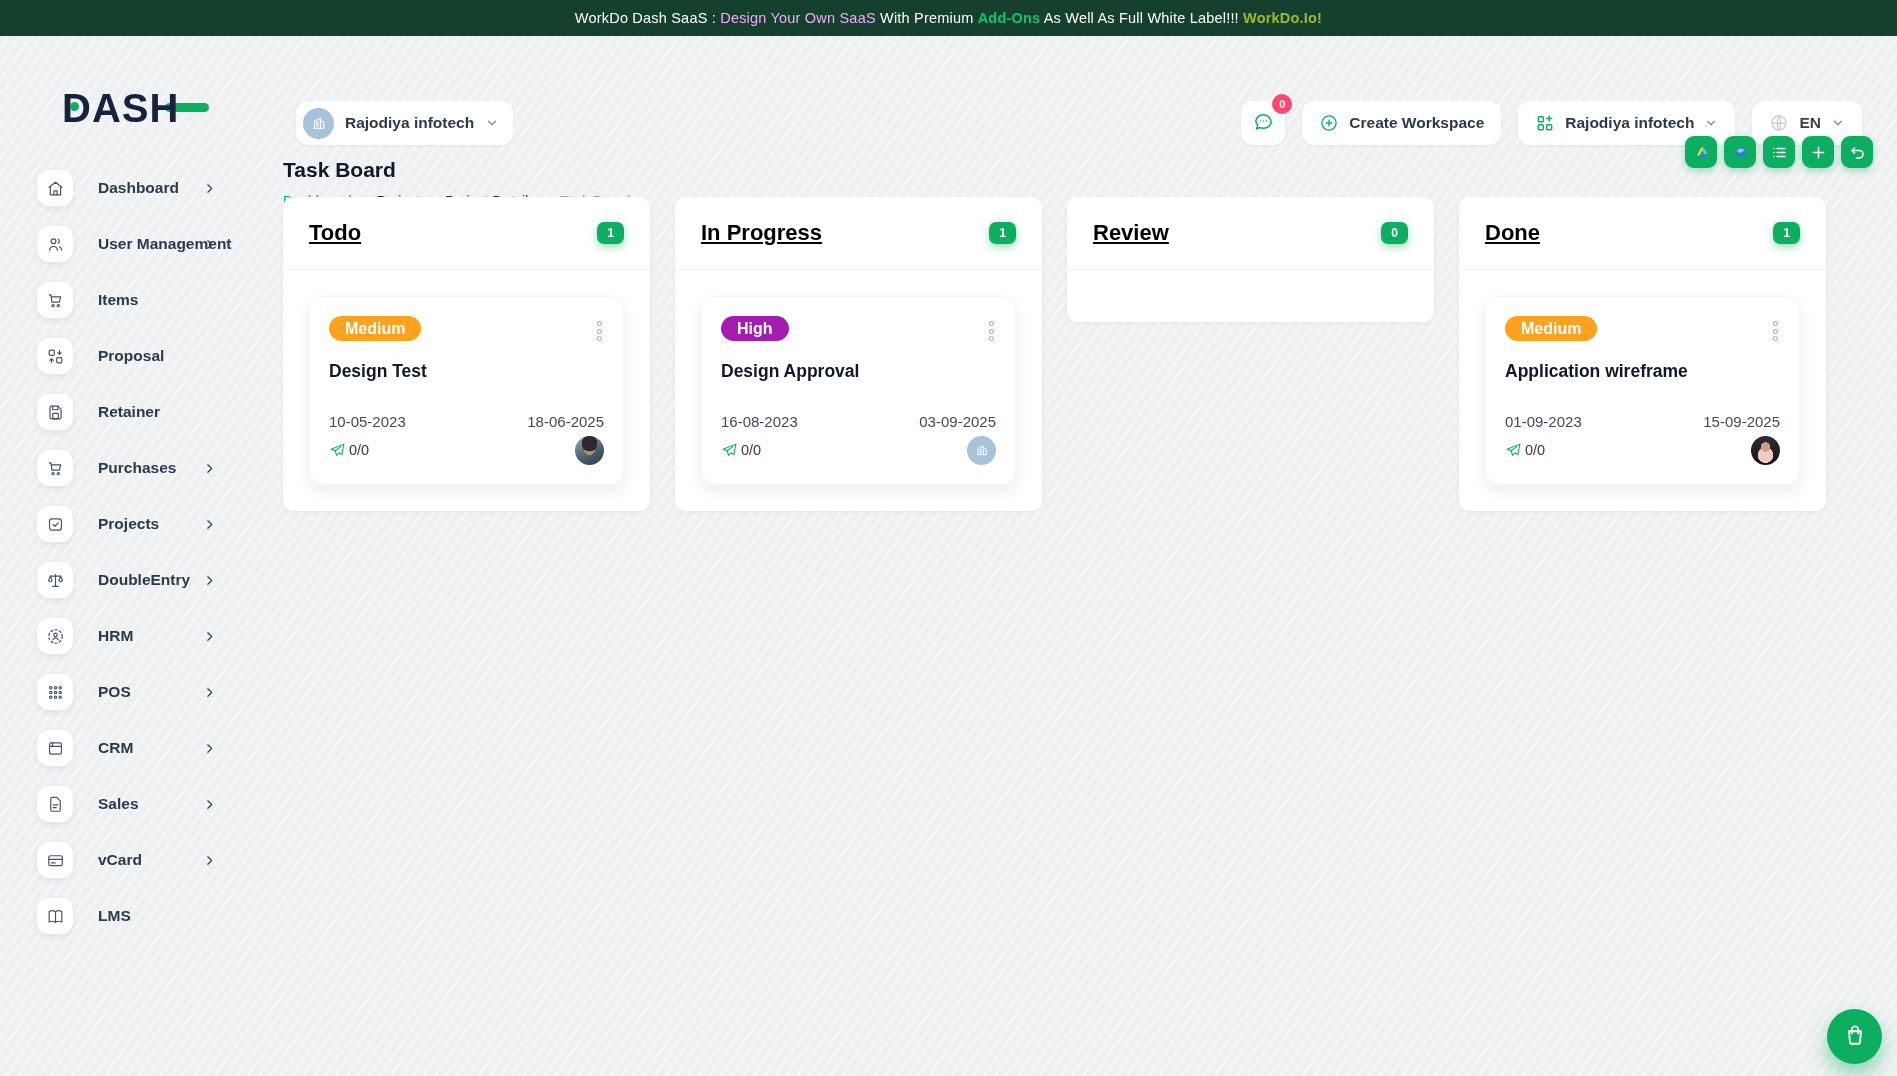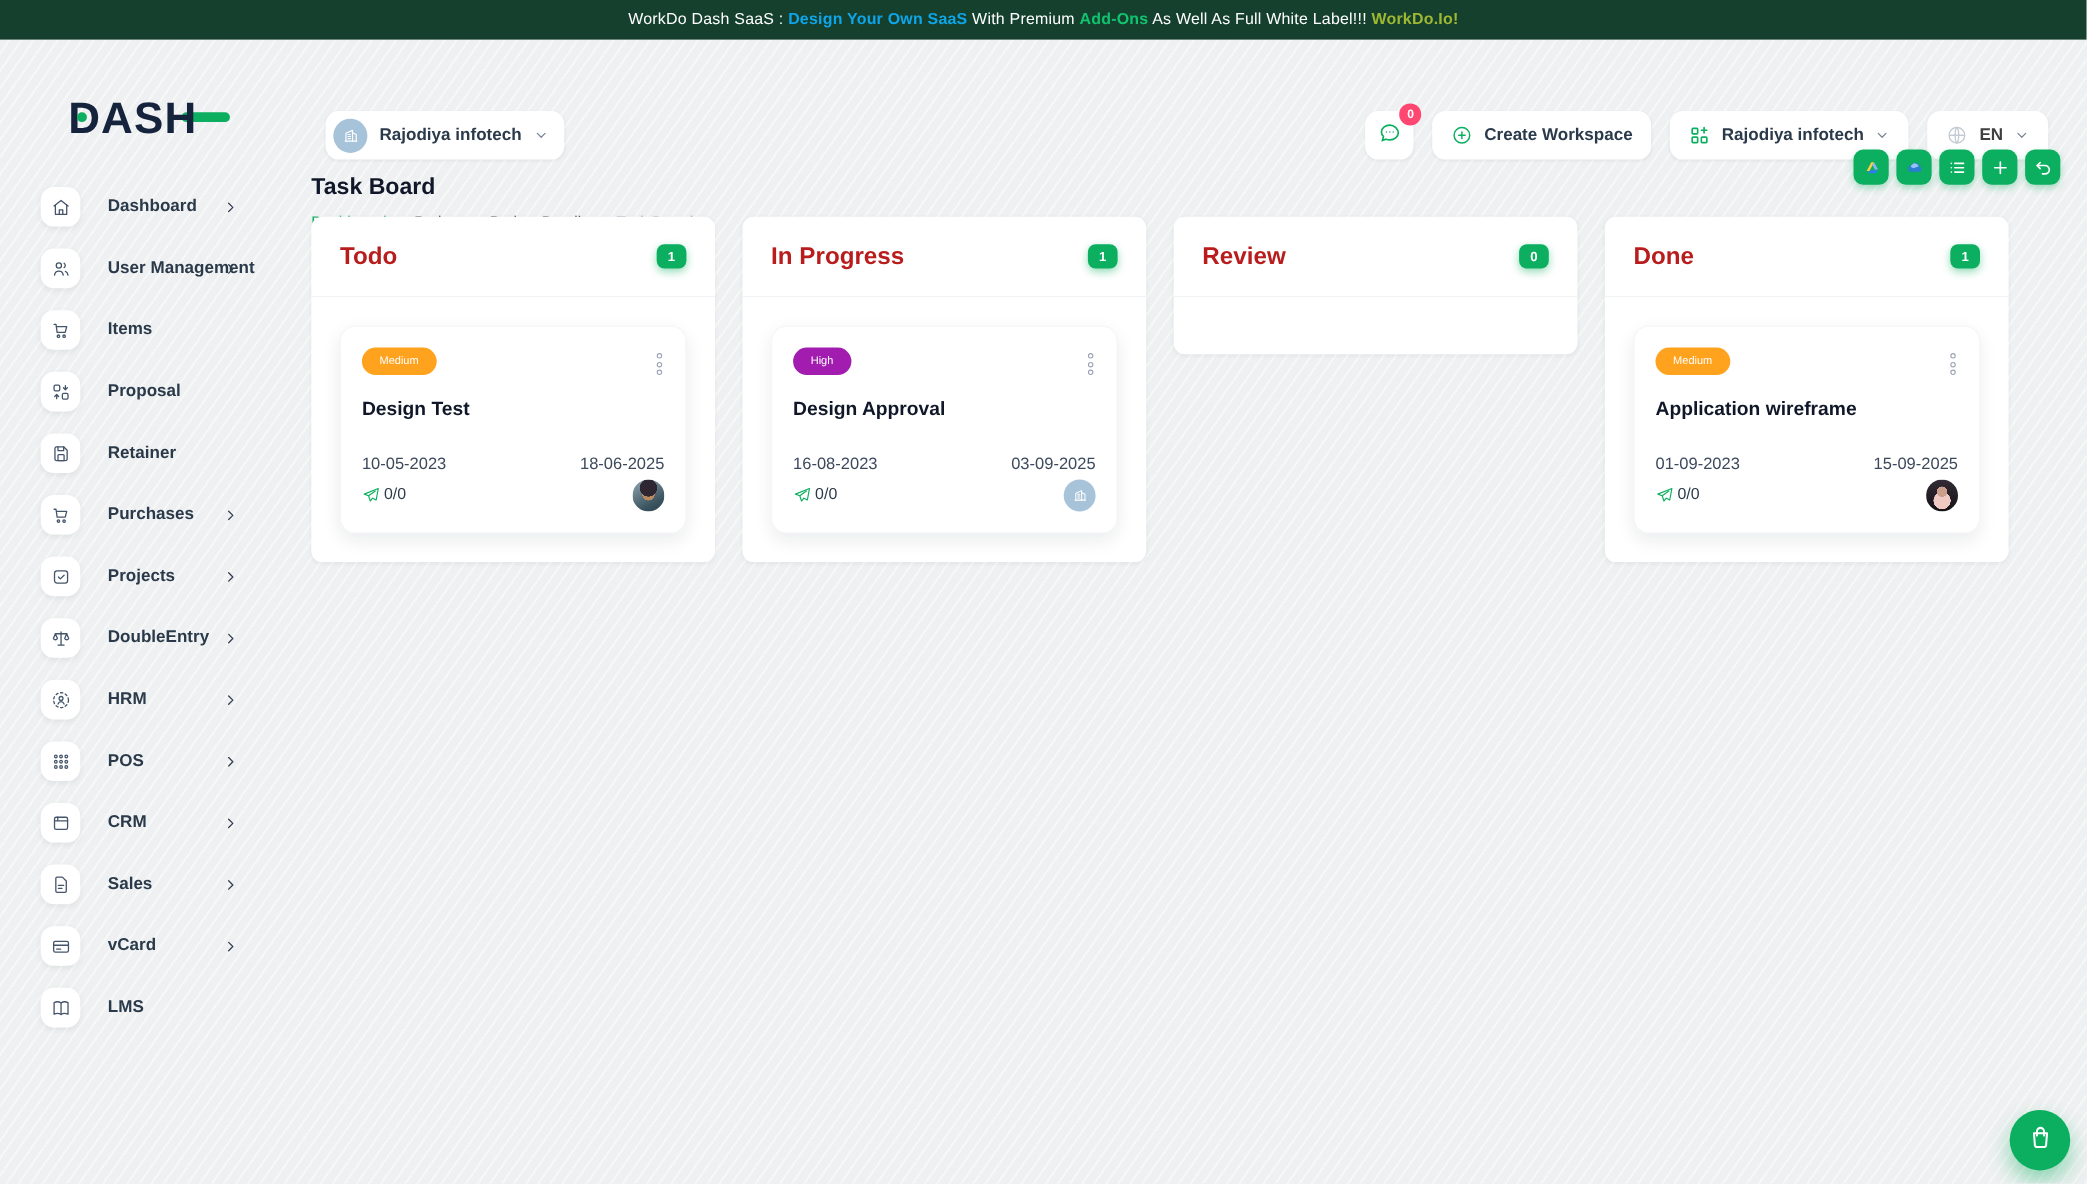--- a/index.html
+++ b/index.html
@@ -11,21 +11,21 @@
     overflow: hidden;
     position: relative;
     color: #2b3a4a;
   }
   
   .banner {
     height: 36px; background: #14402d; color:#fff;
     display:flex; align-items:center; justify-content:center;
     font-size: 14.5px; letter-spacing:.2px; white-space:pre;
   }
-  .banner .seg-orange { color:#0ea5e9; font-weight:700; }
+  .banner .seg-orange { color:#f0abfc; font-weight:400; }
   .banner .seg-green  { color:#10C46F; font-weight:700; }
   .banner .seg-lime   { color:#9FB832; font-weight:600; }
   
   .logo { position:absolute; left:62px; top:88px; cursor:pointer; line-height:1; }
   .logo-text { font-size:40px; font-weight:800; letter-spacing:1px; color:#15243C; position:relative; }
   .logo-text::before { content:""; position:absolute; left:8px; top:16px; width:9px; height:9px; border-radius:50%; background:#0CAF60; }
   .logo-dash { display:inline-block; width:44px; height:9px; border-radius:5px; background:#0CAF60; vertical-align:10px; margin-left:-14px; }
   .ws-chip {
     position:absolute; left:296px; top:101px; height:44px;
     background:#fff; border-radius:12px; display:flex; align-items:center; gap:11px;
@@ -70,31 +70,31 @@
   .sb-label { font-size:15.5px; font-weight:600; color:#2B3A4A; }
   .sb-sub { font-size:15px; font-weight:700; margin-top:3px; margin-left:18px;
     background:linear-gradient(90deg,#FFC715 35%, #A78BFA 65%); -webkit-background-clip:text; background-clip:text; color:transparent; }
   .sb-chevron { position:absolute; right:42px; display:flex; }
   .sb-chevron svg { width:13px; height:13px; stroke:#344054; stroke-width:2.2; fill:none; stroke-linecap:round; stroke-linejoin:round; }
   
   .board { position:absolute; left:283px; top:197px; width:1543px;
     display:grid; grid-template-columns:repeat(4,1fr); gap:25px; align-items:start; }
   .col { background:#fff; border-radius:10px; box-shadow:0 1px 4px rgba(16,24,40,.05); }
   .col-head { display:flex; justify-content:space-between; align-items:center; padding:23px 26px; }
-  .col-title { font-size:22px; font-weight:700; color:#b91c1c; }
+  .col-title { font-size:22px; font-weight:700; color:#000000;text-decoration:underline; }
   .col-badge { min-width:27px; height:22px; padding:0 7px; background:#0CAF60; color:#fff; font-size:12px;
     font-weight:700; border-radius:7px; display:flex; align-items:center; justify-content:center;
     box-shadow:0 3px 8px rgba(12,175,96,.45); }
   .col-divider { height:1px; background:#F2F3F5; }
   .col-body { padding:26px; }
   .col-body:empty { min-height:0; }
   .card { background:#fff; border-radius:14px; padding:19px; border:1px solid #f5f6f8;
     box-shadow:0 6px 16px rgba(16,24,40,.08); cursor:grab; }
   .card-top { display:flex; justify-content:space-between; align-items:flex-start; }
-  .pill { height:25px; padding:0 16px; border-radius:13px; color:#fff; font-size:10px; font-weight:400;
+  .pill { height:25px; padding:0 16px; border-radius:13px; color:#fff; font-size:16px; font-weight:700;
     display:flex; align-items:center; }
   .dots { display:flex; flex-direction:column; gap:2.5px; padding:5px 2px; cursor:pointer; }
   .dots i { width:5px; height:5px; border:1.5px solid #9AA4B2; border-radius:50%; display:block; }
   .card-title { margin-top:15px; font-size:17.5px; font-weight:700; color:#0F1728; }
   .card-dates { display:flex; justify-content:space-between; margin-top:31px; font-size:15px; color:#3D4A5C; }
   .card-foot { display:flex; justify-content:space-between; align-items:center; margin-top:5px; min-height:30px; }
   .progress { display:flex; align-items:center; gap:3px; font-size:14.5px; color:#2B3A4A; }
   .progress svg { width:17px; height:17px; }
   .avatar { width:29px; height:29px; border-radius:50%; overflow:hidden; }
   .avatar.photo-1 { background:

